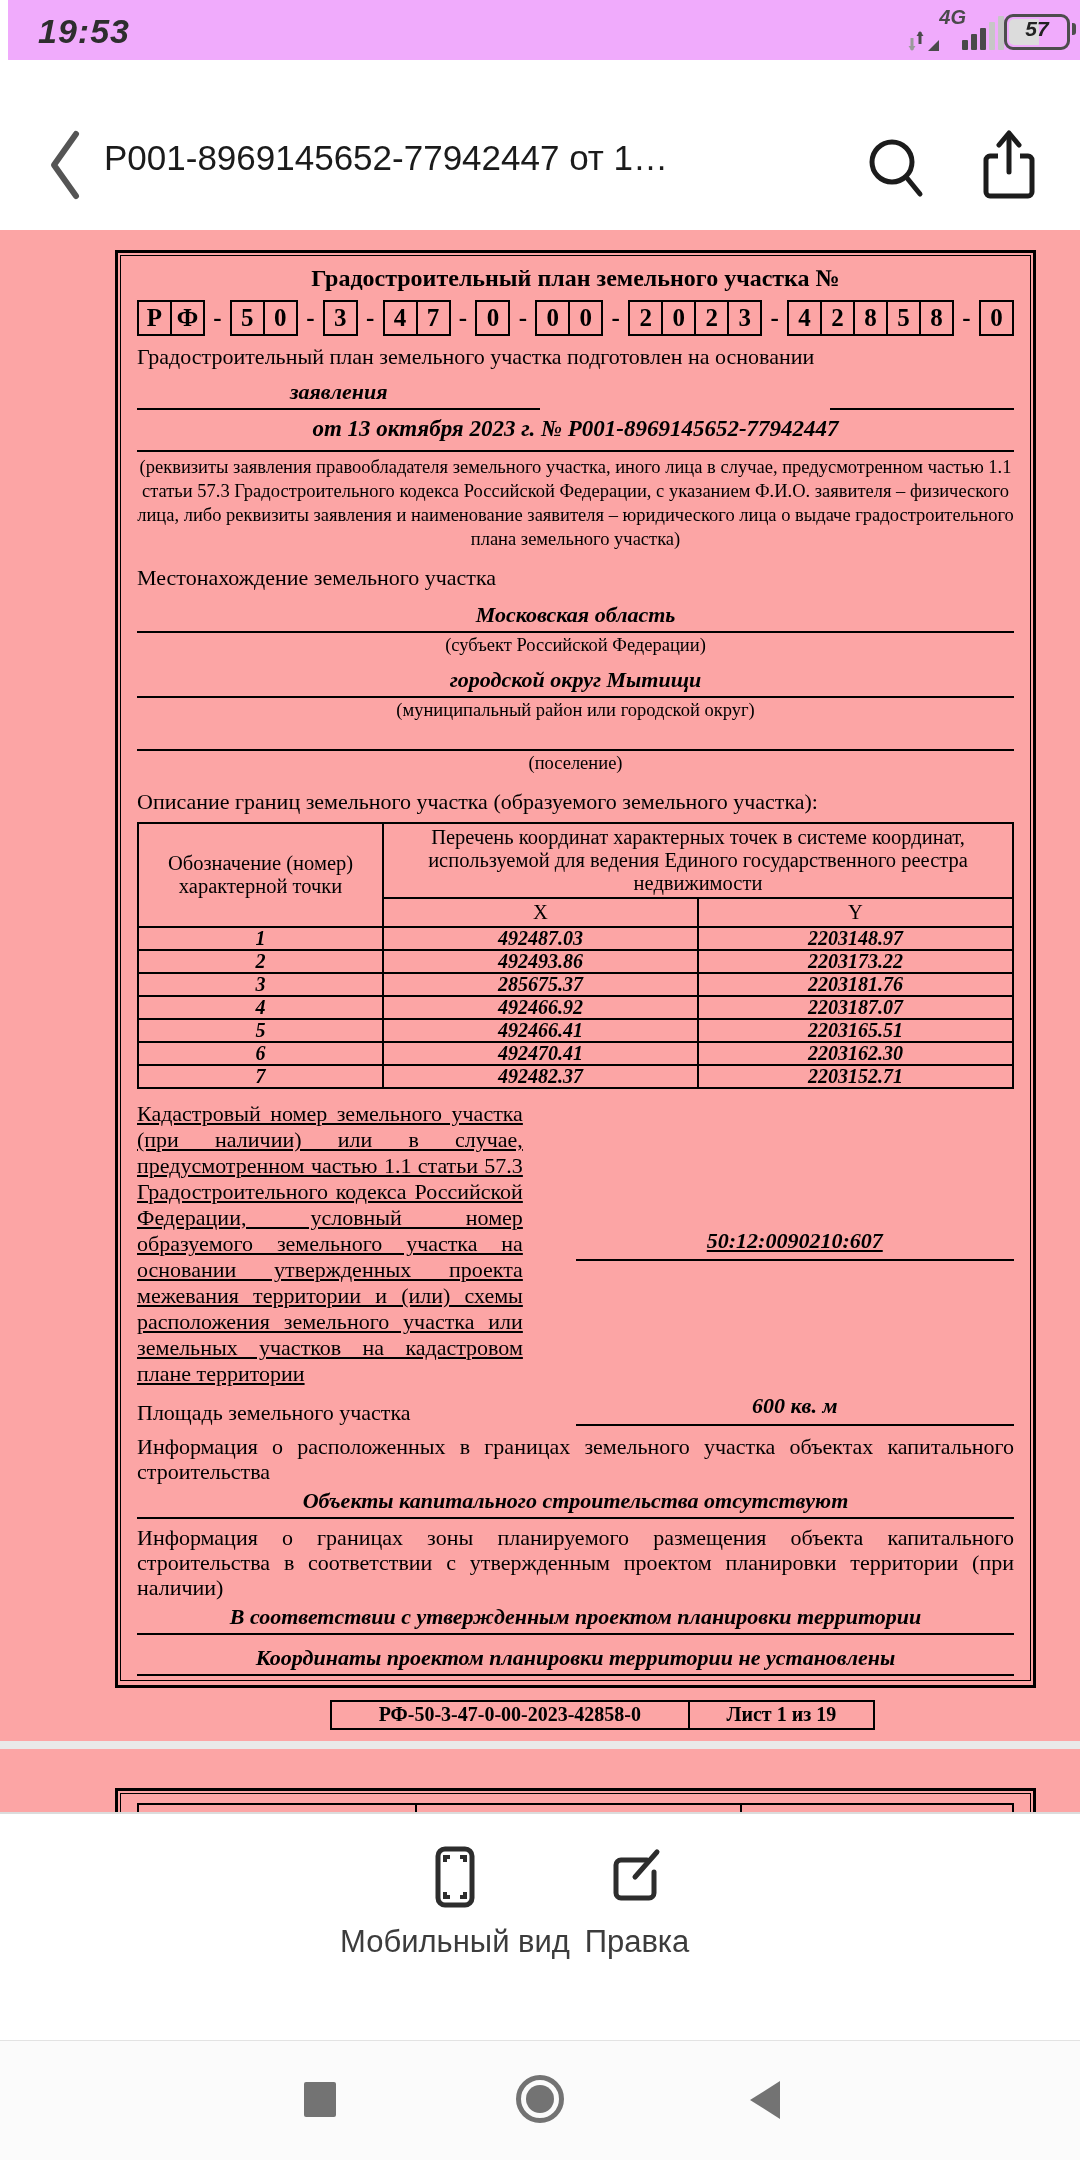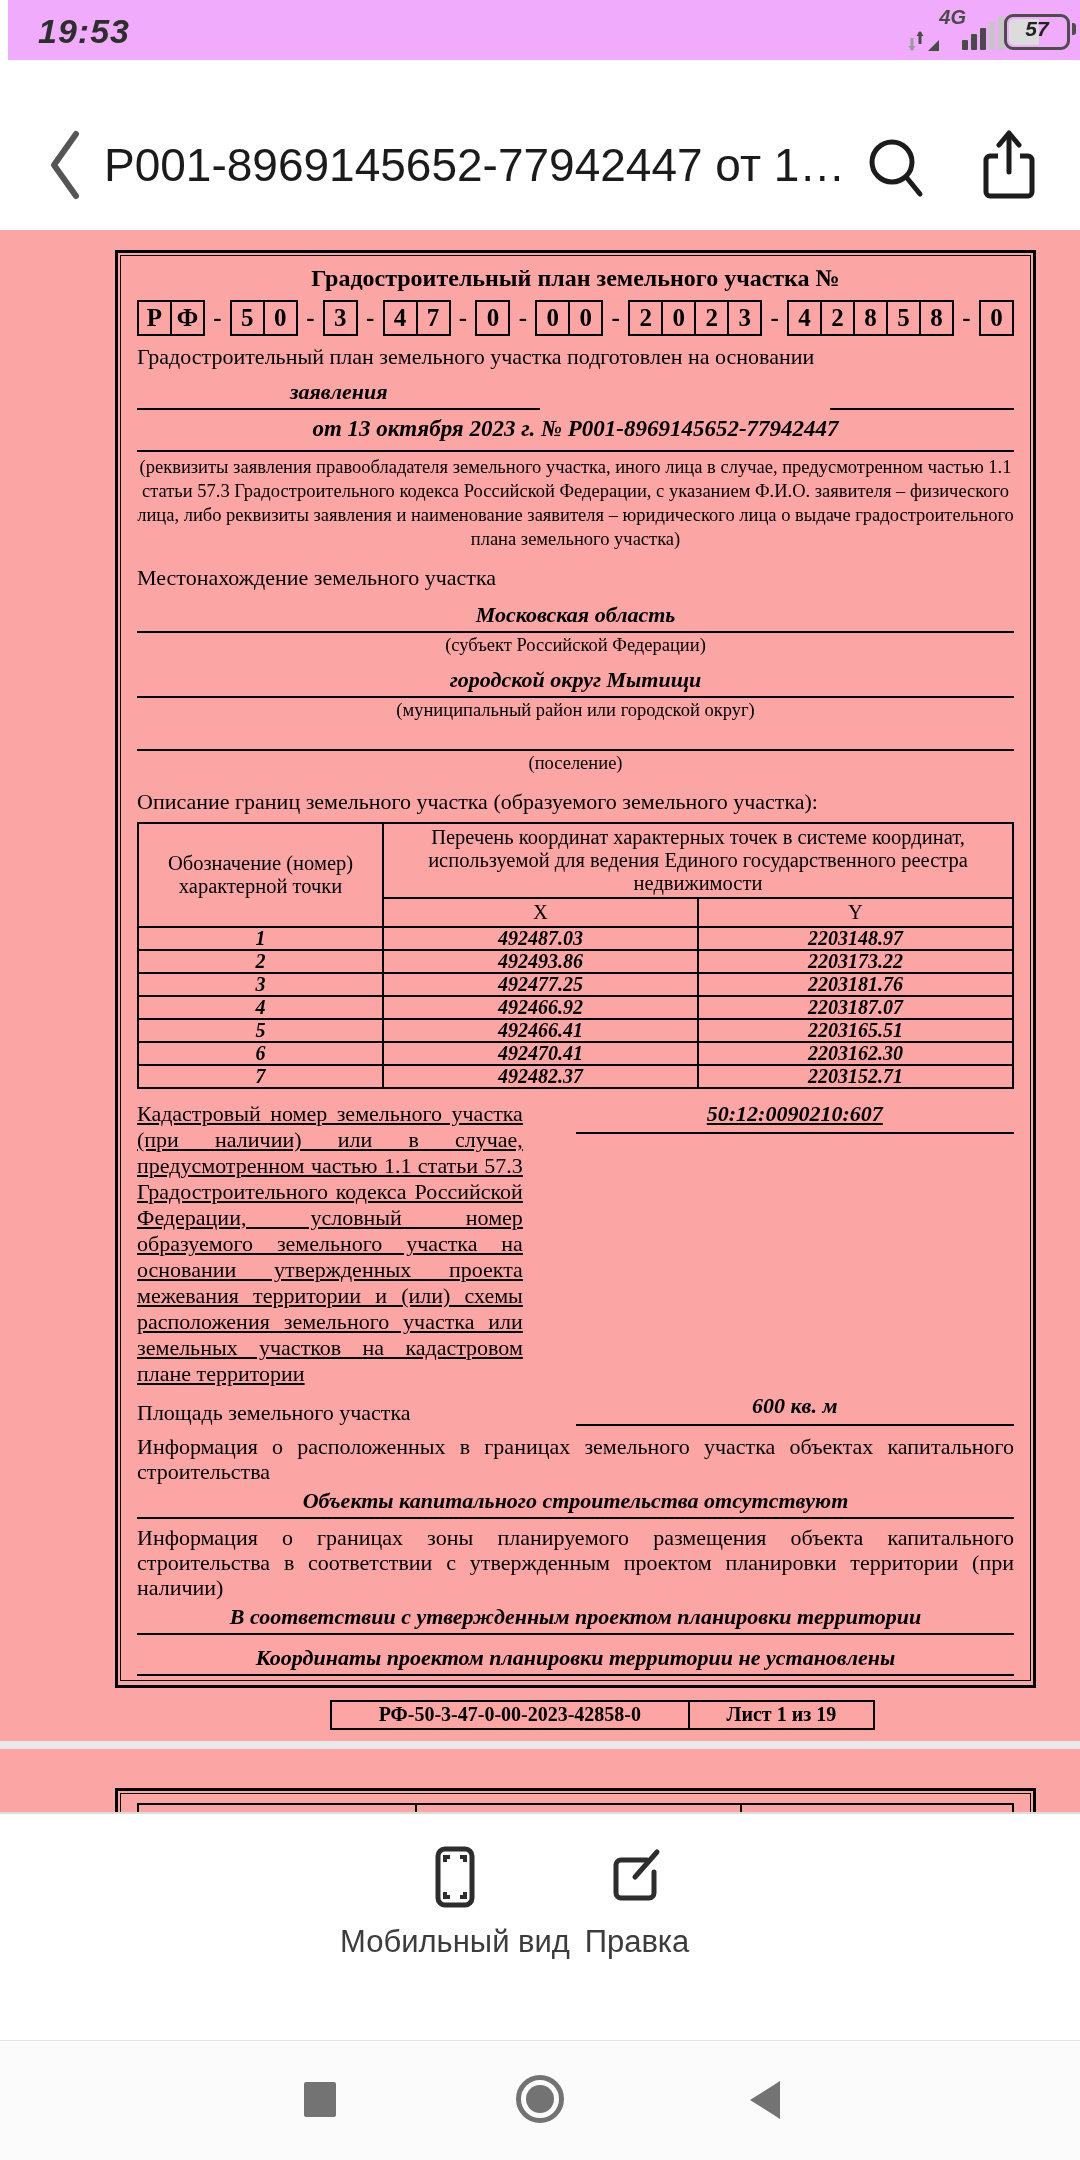--- a/index.html
+++ b/index.html
@@ -16,21 +16,21 @@
   .bigbars i{position:absolute;bottom:0;width:6px;background:#4a4a4a;border-radius:1px;}
   .bigbars i.dim{background:#c6c6c6;}
   .battery{position:absolute;right:18px;top:14px;width:60px;height:30px;border:3px solid #4d4d4d;border-radius:9px;}
   .battery .fill{position:absolute;left:2px;top:2px;bottom:2px;background:#dcdcdc;border-radius:5px 0 0 5px;}
   .battery .pct{position:absolute;inset:0;text-align:center;font-size:21px;line-height:24px;color:#222;font-weight:600;}
   .batnub{position:absolute;right:12px;top:23px;width:4px;height:12px;background:#4d4d4d;border-radius:0 3px 3px 0;}
 
   
   .apptoolbar{top:100px;left:0;width:1080px;height:130px;background:#fff;}
   .backbtn{position:absolute;left:40px;top:26px;width:52px;height:78px;}
-  .apptitle{position:absolute;left:104px;top:38px;width:750px;font-size:46px;color:#1b1b1b;
+  .apptitle{position:absolute;left:104px;top:38px;width:750px;font-size:35px;color:#1b1b1b;
             white-space:nowrap;overflow:hidden;}
   .searchbtn{position:absolute;left:862px;top:32px;width:66px;height:70px;}
   .sharebtn{position:absolute;left:978px;top:28px;width:62px;height:76px;}
 
   
   .docarea{top:230px;left:0;width:1080px;height:1582px;background:#fca5a5;overflow:hidden;}
   .doc{font-family:"Liberation Serif",serif;color:#000;}
   .page1{position:absolute;left:115px;top:20px;width:921px;height:1438px;border:3px solid #000;box-sizing:border-box;}
   .pinner{border:1px solid #000;margin:2px;height:calc(100% - 6px);box-sizing:border-box;
           padding:8px 16px 0 16px;overflow:hidden;}
@@ -50,21 +50,21 @@
   .zayav-right{width:21%;margin-left:auto;border-bottom:2px solid #000;height:28px;}
   .date-row{border-bottom:2px solid #000;text-align:center;font-size:23px;padding-bottom:8px;margin-top:6px;}
   .uline-row{border-bottom:2px solid #000;text-align:center;font-size:22px;padding-bottom:3px;}
   .mt14{margin-top:14px;} .mt12{margin-top:12px;} .mt10{margin-top:10px;} .mt6{margin-top:6px;} .mt4{margin-top:4px;} .mt3{margin-top:3px;}
   .emptyline{border-bottom:2px solid #000;margin-top:26px;height:1px;}
   table.ctab{width:100%;border-collapse:collapse;margin-top:8px;}
   .ctab td{border:2px solid #000;text-align:center;font-size:20.5px;line-height:23px;padding:2px 6px;}
   .ctab tr.data td{font-weight:700;font-style:italic;font-size:20px;line-height:19px;padding:1px 6px;}
   .cad-row{display:flex;margin-top:12px;text-decoration:underline;}
   .cad-left{width:44%;font-size:22px;line-height:26px;text-align:justify;}
-  .cad-right{width:50%;margin-left:auto;display:flex;flex-direction:column;justify-content:flex-start;}
+  .cad-right{width:50%;margin-left:auto;display:flex;flex-direction:column;justify-content:center;}
   .cad-val{text-align:center;font-size:22px;border-bottom:2px solid #000;padding-bottom:5px;}
   .area-row{display:flex;margin-top:6px;align-items:flex-end;}
   .area-label{font-size:22px;}
   .area-val{width:50%;margin-left:auto;text-align:center;font-size:22px;border-bottom:2px solid #000;padding-bottom:5px;}
   .center-ib{text-align:center;font-weight:700;font-style:italic;}
 
   .docfooter{position:absolute;left:330px;top:1470px;width:545px;height:30px;border:2px solid #000;
              box-sizing:border-box;display:flex;font-family:"Liberation Serif",serif;}
   .docfooter .c1{width:66%;border-right:2px solid #000;text-align:center;font-size:20px;line-height:25px;font-weight:700;}
   .docfooter .c2{width:34%;text-align:center;font-size:20px;line-height:25px;font-weight:700;}
@@ -212,21 +212,21 @@
               <td>492487.03</td>
               <td>2203148.97</td>
             </tr>
             <tr class="data">
               <td>2</td>
               <td>492493.86</td>
               <td>2203173.22</td>
             </tr>
             <tr class="data">
               <td>3</td>
-              <td>492477.25</td>
+              <td>285675.37</td>
               <td>2203181.76</td>
             </tr>
             <tr class="data">
               <td>4</td>
               <td>492466.92</td>
               <td>2203187.07</td>
             </tr>
             <tr class="data">
               <td>5</td>
               <td>492466.41</td>

